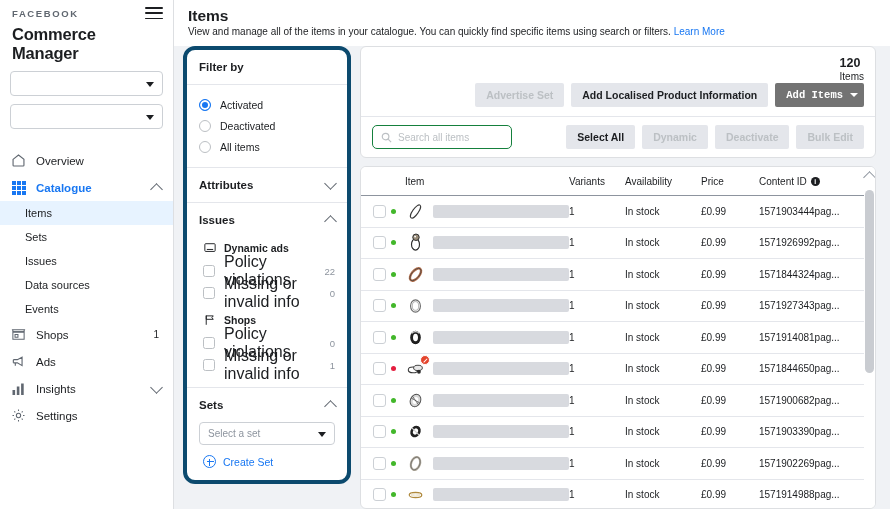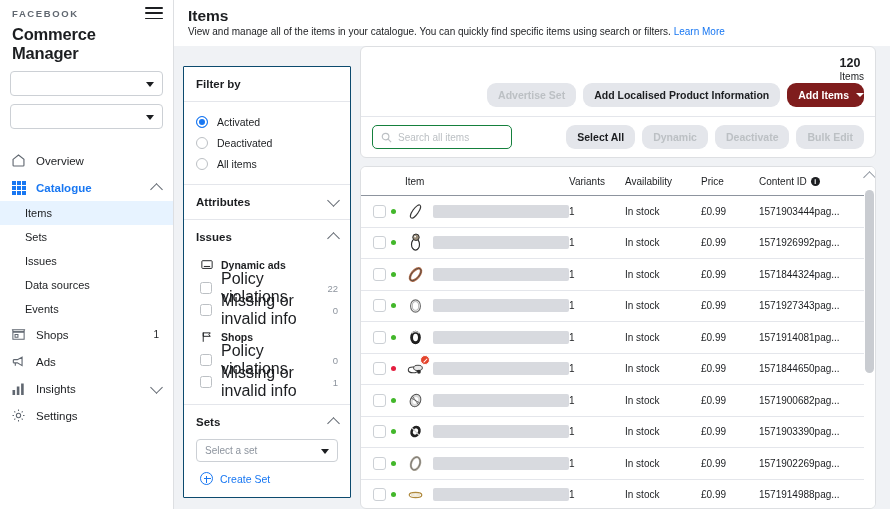--- a/index.html
+++ b/index.html
@@ -95,22 +95,22 @@
   .page-title { font-size: 15.5px; font-weight: 700; color: #1c1e21; }
   .page-sub { font-size: 10px; color: #1c1e21; margin-top: 1px; }
   .page-sub a { color: #1877f2; text-decoration: none; cursor: pointer; }
 
   .body-row { flex: 1 1 auto; display: flex; padding: 0 14px 0 9px;
               gap: 9px; overflow: hidden; }
 
   
   .filter-card {
     width: 168px; flex: 0 0 168px; background: #fff;
-    border: 1px solid #0c4a6e; border-radius: 1px;
-    align-self: flex-start; max-height: 443px; overflow: hidden; margin-top: 20px;
+    border: 4px solid #0c4a6e; border-radius: 12px;
+    align-self: flex-start; max-height: 443px; overflow: hidden;
   }
   .fc-title { padding: 11px 12px; font-size: 11.5px; font-weight: 700; }
   .fc-div { height: 1px; background: #e4e6eb; }
   .fc-sec { padding: 9px 12px 9px 12px; }
   .radio-row { display: flex; align-items: center; height: 20px;
                margin: 1px 0; cursor: pointer; }
   .radio {
     width: 12px; height: 12px; border-radius: 50%;
     border: 1.4px solid #bcc0c4; margin-right: 9px; flex: 0 0 12px;
     background: #fff; position: relative;
@@ -161,28 +161,28 @@
                  overflow: hidden; }
   .toolbar-card {
     background: #fff; border: 1px solid #dddfe2; border-radius: 6px;
     flex: 0 0 auto;
   }
   .tb-top { display: flex; align-items: flex-end; padding: 9px 11px; flex-direction: column; }
   .count-n { font-size: 12.5px; font-weight: 700; line-height: 14px; }
   .count-l { font-size: 10px; color: #1c1e21; line-height: 13px; }
   .tb-actions { margin-left: auto; display: flex; align-items: center; gap: 7px; }
   .btn {
-    height: 24px; border-radius: 9px; border: none;
+    height: 24px; border-radius: 2px; border: none;
     font-family: "Liberation Sans", sans-serif;
     font-size: 10.5px; font-weight: 700; padding: 0 11px;
     display: flex; align-items: center; cursor: pointer;
     background: #e4e6eb; color: #1c1e21; white-space: nowrap;
   }
   .btn.disabled { color: #bcc0c4; cursor: default; }
-  .btn.primary { background: #7f1d1d; color: #fff; padding-right: 0; }
+  .btn.primary { background: #737373; color: #fff; padding-right: 6px; font-family: Liberation Mono, monospace; }
   .btn .cdn {
     width: 0; height: 0; margin-left: 7px;
     border-left: 4px solid transparent; border-right: 4px solid transparent;
     border-top: 4.5px solid #fff;
   }
   .tb-div { height: 1px; background: #e4e6eb; }
   .tb-bot { display: flex; align-items: center; padding: 8px 11px; }
   .search-box {
     width: 140px; height: 24px; border: 1px solid #15803d;
     border-radius: 5px; display: flex; align-items: center;

